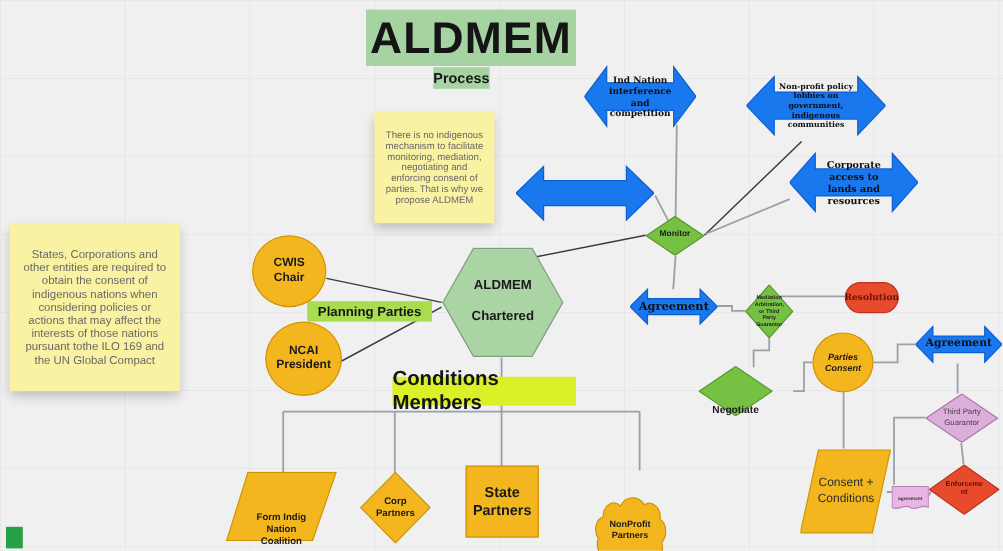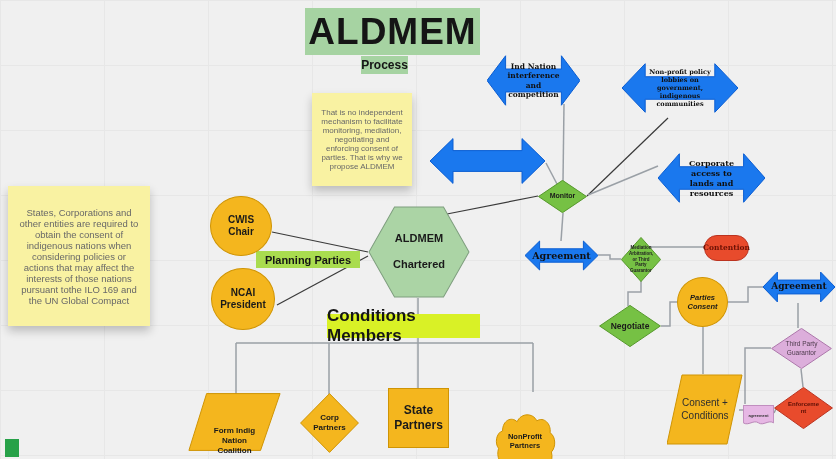--- a/index.html
+++ b/index.html
@@ -59,21 +59,21 @@
     <polyline points="329,343 329,394"></polyline>
     <polyline points="418,343 418,389"></polyline>
     <polyline points="533,343 533,392"></polyline>
   </svg>
 
   <div class="hl" style="left:305px;top:8px;width:175px;height:47px;background:#a6d3a2;font-size:37px;letter-spacing:1px;">ALDMEM</div>
   <div class="hl" style="left:361px;top:56px;width:47px;height:18px;background:#a6d3a2;font-size:12px;">Process</div>
   <div class="hl" style="left:256px;top:251px;width:104px;height:17px;background:#a9dc4f;font-size:11px;">Planning Parties</div>
   <div class="hl" style="left:327px;top:314px;width:153px;height:24px;background:#d9f126;font-size:17px;">Conditions Members</div>
 
-  <div class="sticky" style="left:312px;top:93px;width:100px;height:93px;font-size:8px;padding:6px;">That is no independent mechanism to facilitate monitoring, mediation, negotiating and enforcing consent of parties. That is why we propose ALDMEM</div>
+  <div class="sticky" style="left:312px;top:93px;width:100px;height:93px;font-size:8px;padding:6px;">There is no indigenous mechanism to facilitate monitoring, mediation, negotiating and enforcing consent of parties. That is why we propose ALDMEM</div>
   <div class="sticky" style="left:8px;top:186px;width:142px;height:140px;font-size:9.5px;padding:10px;">States, Corporations and other entities are required to obtain the consent of indigenous nations when considering policies or actions that may affect the interests of those nations pursuant tothe ILO 169 and the UN Global Compact</div>
 
   <div class="shape" style="left:487px;top:54px;width:93px;height:53px;">
     <svg viewBox="0 0 100 60" preserveAspectRatio="none">
         <polygon points="0,30 20,2 20,17 80,17 80,2 100,30 80,58 80,43 20,43 20,58" fill="#1a78ee" stroke="#0c5ed2" vector-effect="non-scaling-stroke"></polygon>
       </svg>
     <div class="lbl serifb" style="font-size:7.5px;width:58px;">Ind Nation interference and competition</div>
   </div>
 
   <div class="shape" style="left:622px;top:62px;width:116px;height:52px;">
@@ -82,21 +82,21 @@
       </svg>
     <div class="lbl serifb" style="font-size:6.5px;width:72px;">Non-profit policy lobbies on government, indigenous communities</div>
   </div>
 
   <div class="shape" style="left:430px;top:137px;width:115px;height:48px;">
     <svg viewBox="0 0 100 60" preserveAspectRatio="none">
         <polygon points="0,30 20,2 20,17 80,17 80,2 100,30 80,58 80,43 20,43 20,58" fill="#1a78ee" stroke="#0c5ed2" vector-effect="non-scaling-stroke"></polygon>
       </svg>
   </div>
 
-  <div class="shape" style="left:658px;top:152px;width:107px;height:52px;">
+  <div class="shape" style="left:658px;top:126px;width:107px;height:52px;">
     <svg viewBox="0 0 100 60" preserveAspectRatio="none">
         <polygon points="0,30 20,2 20,17 80,17 80,2 100,30 80,58 80,43 20,43 20,58" fill="#1a78ee" stroke="#0c5ed2" vector-effect="non-scaling-stroke"></polygon>
       </svg>
     <div class="lbl serifb" style="font-size:8px;width:64px;">Corporate access to lands and resources</div>
   </div>
 
   <div class="shape" style="left:525px;top:240px;width:73px;height:31px;">
     <svg viewBox="0 0 100 60" preserveAspectRatio="none">
         <polygon points="0,30 20,2 20,17 80,17 80,2 100,30 80,58 80,43 20,43 20,58" fill="#1a78ee" stroke="#0c5ed2" vector-effect="non-scaling-stroke"></polygon>
       </svg>
@@ -125,39 +125,39 @@
     <div class="lbl sansb" style="font-size:11px;margin-top:12px;">Chartered</div>
   </div>
 
   <div class="shape" style="left:621px;top:237px;width:40px;height:45px;">
     <svg viewBox="0 0 100 100" preserveAspectRatio="none">
         <polygon points="50,1 99,50 50,99 1,50" fill="#76c144" stroke="#56982c" vector-effect="non-scaling-stroke"></polygon>
       </svg>
     <div class="lbl" style="font-size:4.5px;width:24px;font-weight:700;color:#222;">Mediation Arbitration, or Third Party Guarantor</div>
   </div>
 
-  <div class="shape" style="left:599px;top:305px;width:62px;height:42px;">
+  <div class="shape" style="left:582px;top:305px;width:62px;height:42px;justify-content:flex-end;">
     <svg viewBox="0 0 100 100" preserveAspectRatio="none">
         <polygon points="50,1 99,50 50,99 1,50" fill="#76c144" stroke="#56982c" vector-effect="non-scaling-stroke"></polygon>
       </svg>
     <div class="lbl sansb" style="font-size:8.5px;">Negotiate</div>
   </div>
 
   <div class="shape circle" style="left:210px;top:196px;width:62px;height:60px;">
     <div class="lbl sansb" style="font-size:10px;width:40px;">CWIS Chair</div>
   </div>
-  <div class="shape circle" style="left:211px;top:268px;width:64px;height:62px;">
+  <div class="shape circle" style="left:221px;top:268px;width:64px;height:62px;">
     <div class="lbl sansb" style="font-size:10px;width:52px;">NCAI President</div>
   </div>
   <div class="shape circle" style="left:677px;top:277px;width:51px;height:50px;font-style:italic;">
     <div class="lbl sansb" style="font-size:7.5px;width:38px;">Parties Consent</div>
   </div>
 
   <div class="shape rounded" style="left:704px;top:235px;width:45px;height:26px;">
-    <div class="lbl serifb" style="font-size:7.5px;color:#6e1205;">Contention</div>
+    <div class="lbl serifb" style="font-size:7.5px;color:#6e1205;">Resolution</div>
   </div>
   <div class="shape" style="left:774px;top:387px;width:59px;height:42px;">
     <svg viewBox="0 0 100 100" preserveAspectRatio="none">
         <polygon points="50,1 99,50 50,99 1,50" fill="#e84b2c" stroke="#bb3320" vector-effect="non-scaling-stroke"></polygon>
       </svg>
     <div class="lbl sansb brk" style="font-size:6px;width:32px;color:#5c0f05;">Enforcement</div>
   </div>
 
   <div class="shape" style="left:771px;top:328px;width:61px;height:41px;">
     <svg viewBox="0 0 100 100" preserveAspectRatio="none">

